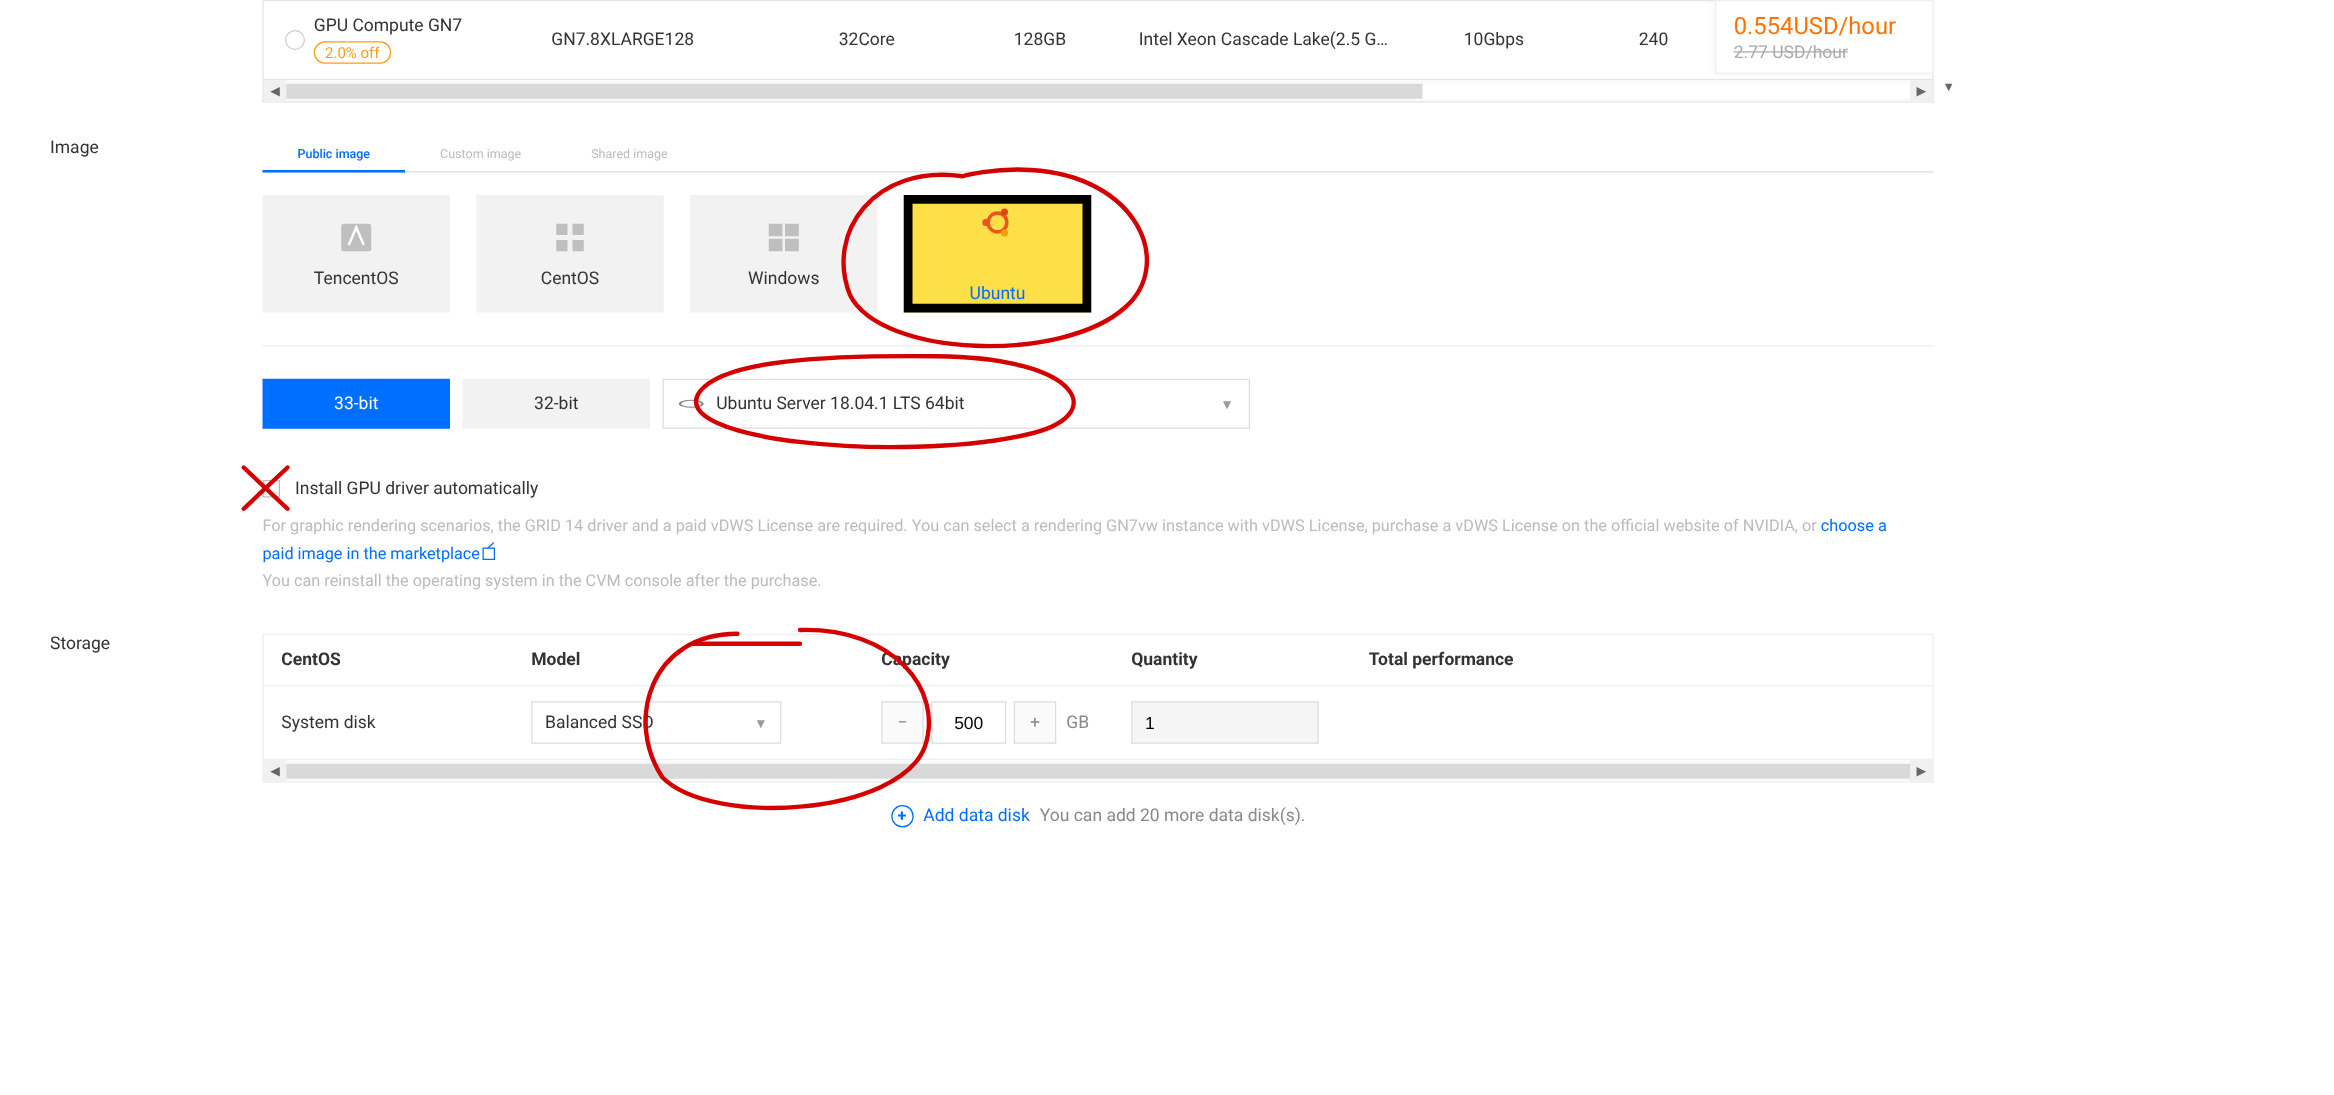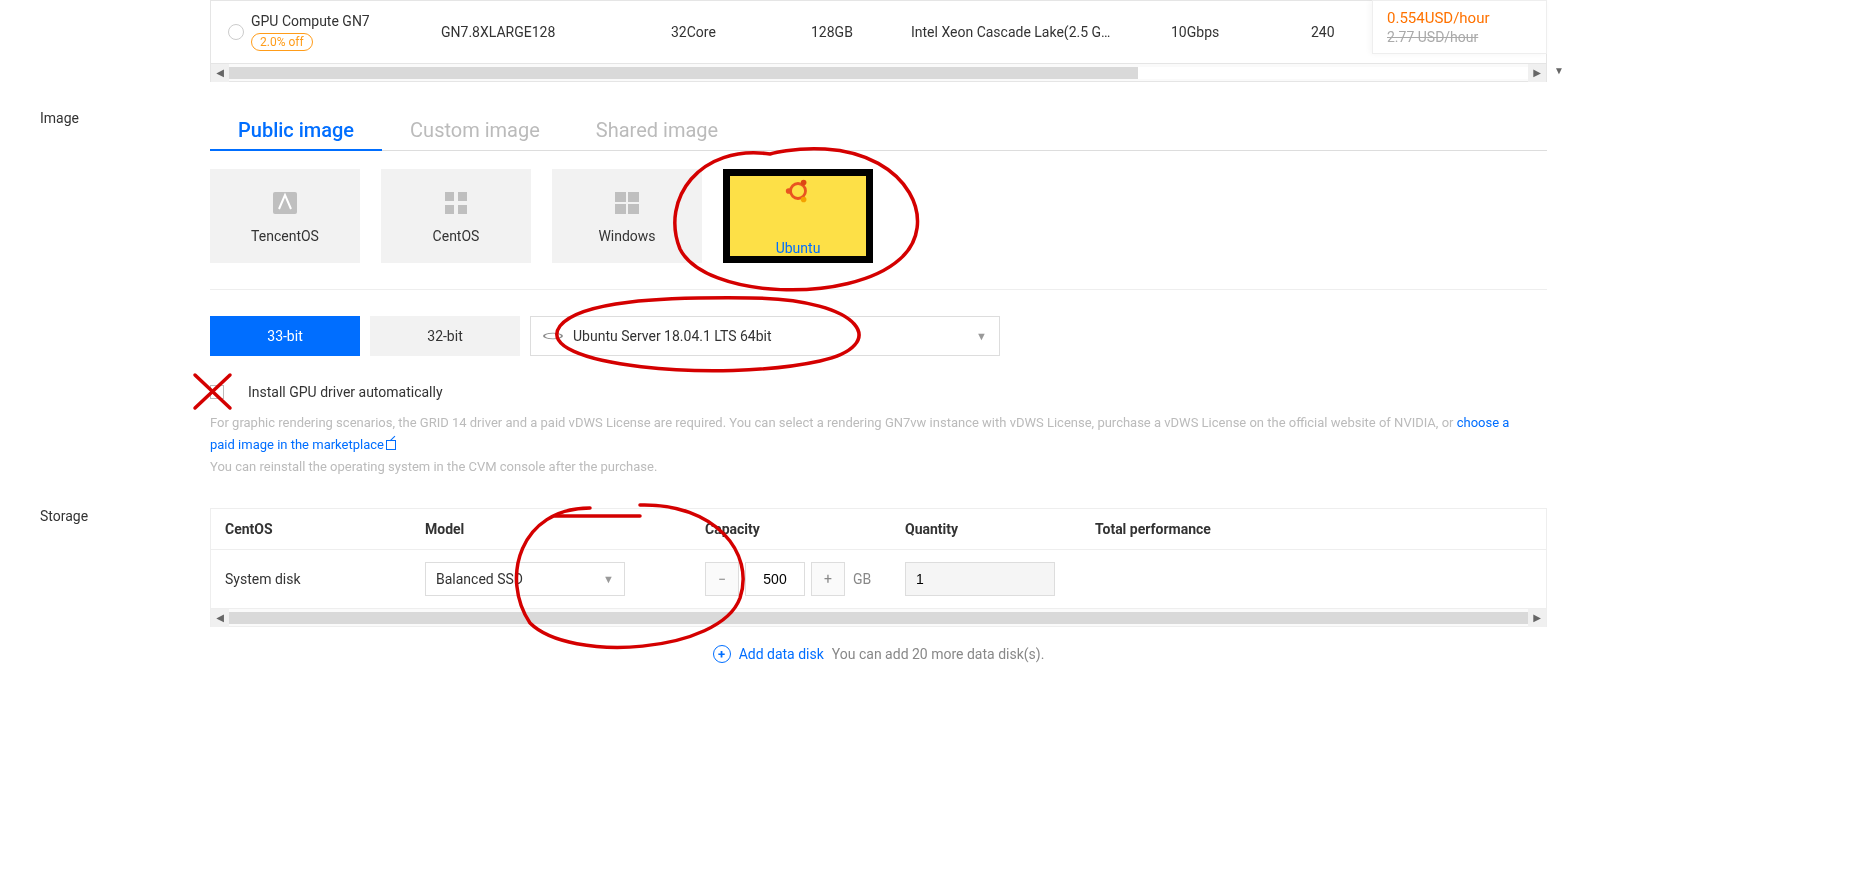--- a/index.html
+++ b/index.html
@@ -60,21 +60,21 @@
   .price-box {
     position: absolute;
     right: 320px;
     top: 0;
     background:#fff;
     border:1px solid #eee;
     padding: 8px 14px;
     width: 175px;
     box-shadow: -2px 0 6px rgba(0,0,0,0.04);
   }
-  .price-current { color:#ff7200; font-size:15px; margin-bottom:2px;}
+  .price-current { color:#ff7200; font-size:19px; margin-bottom:2px;}
   .price-old { color:#aaa; text-decoration: line-through; font-size:14px;}
   .panel-wrap { position: relative; }
   .hscroll {
     margin-left:170px;
     margin-right:320px;
     height:18px;
     border:1px solid #e5e5e5;
     border-top:none;
     position:relative;
     background:#fafafa;
@@ -96,21 +96,21 @@
   .subtabs {
     display:flex;
     border-bottom:1px solid #ddd;
     margin-bottom: 18px;
     margin-right: 320px;
   }
   .subtab {
     padding: 8px 28px;
     cursor:pointer;
     color:#bbb;
-    font-size:20px;
+    font-size:10px;
     position:relative;
   }
   .subtab.active {
     color:#006eff;
     font-weight:500;
   }
   .subtab.active::after {
     content:"";
     position:absolute;
     left:0; right:0; bottom:-1px;
@@ -151,21 +151,21 @@
     gap:10px;
     cursor:pointer;
     position:relative;
   }
   .os-select .chev { margin-left:auto; color:#999; font-size:11px;}
   .disk-mini {
     width:20px;height:16px; transform:skew(0,0);
     display:inline-block; position:relative;
   }
   .disk-mini::before{content:"";position:absolute;inset:0;border-radius:50%/50%;border:2px solid #888; transform:scaleY(0.4);}
-  .checkbox-row { display:flex; align-items:center; gap:24px; margin-top:28px; }
+  .checkbox-row { display:flex; align-items:center; gap:12px; margin-top:40px; }
   .cb {
     width:14px;height:14px;border:1px solid #bbb;display:inline-block;
   }
   .hint { color:#bbb; font-size:13px; line-height:1.7; margin-top:12px; margin-right:330px;}
   .hint a { color:#006eff; text-decoration:none; }
   .ext-icon { display:inline-block; width:10px;height:10px; border:1px solid #006eff; position:relative; margin-left:2px; top:1px;}
   .ext-icon::after{content:"";position:absolute;width:7px;height:1px;background:#006eff;left:2px;top:-3px;transform:rotate(-45deg);}
 
   
   .storage-table {

